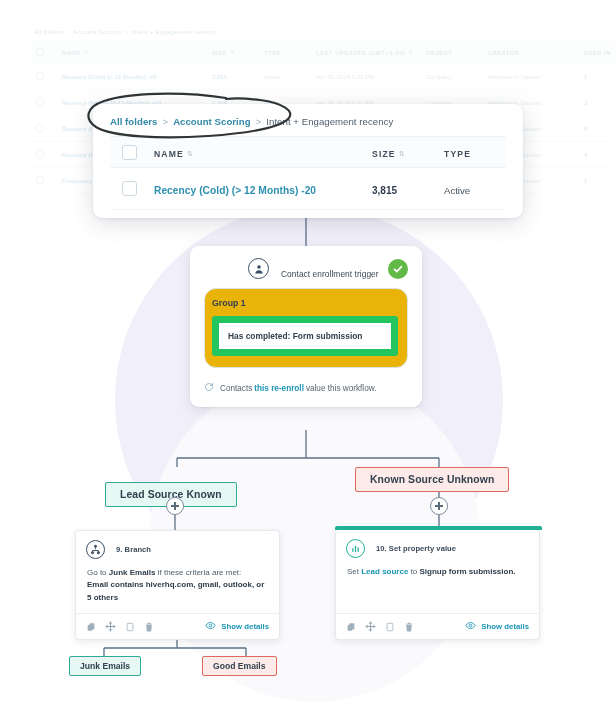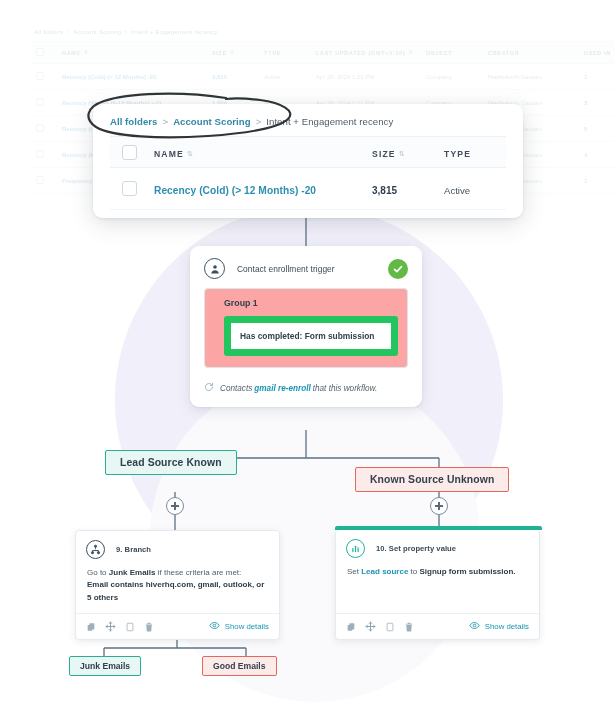--- a/index.html
+++ b/index.html
@@ -126,62 +126,62 @@
   
   #flow { position:absolute; left:0; top:0; width:615px; height:715px; pointer-events:none; }
 
   
   #trigger-card {
     position:absolute; left:190px; top:246px; width:232px;
     background:#fff; border-radius:9px;
     box-shadow:0 3px 14px rgba(45,62,80,.13), 0 1px 2px rgba(45,62,80,.08);
     padding:12px 14px 13px 14px;
   }
-  .trig-top { display:flex; align-items:center; }
+  .trig-top { display:flex; align-items:flex-end;margin-left:44px; }
   .contact-ic {
     width:21px; height:21px; border-radius:50%;
     border:1.6px solid #3b4f63; display:flex; align-items:center;
     justify-content:center; flex:0 0 auto;
   }
   .trig-title {
     font-size:8.4px; color:#3b4a58; margin-left:12px; letter-spacing:.05px;
   }
   .check-badge {
     margin-left:auto; width:20px; height:20px; border-radius:50%;
     background:#62b945; display:flex; align-items:center; justify-content:center;
   }
   .trig-sub {
     margin-top:11px; font-size:8.6px; font-weight:700; color:#32414f;
     letter-spacing:.05px;
   }
   .group-box {
-    margin-top:9px; background:#fca5a5; border:1px solid #dde5ea;
-    border-radius:4px; padding:9px 9px 11px 19px;
+    margin-top:9px; background:#eab308; border:1px solid #dde5ea;
+    border-radius:12px; padding:9px 9px 11px 7px;
   }
   .group-title { font-size:8.8px; font-weight:700; color:#32414f; }
   .event-box {
     margin-top:8px; background:#fff; border:7px solid #22c55e;
     border-radius:3px; padding:8px 9px;
     font-size:8.4px; font-weight:700; color:#32414f;
   }
   .reenroll {
     margin-top:14px; display:flex; align-items:center;
-    font-size:8.2px; color:#56646f;font-style:italic;
+    font-size:8.2px; color:#56646f;
   }
   .reenroll .rlink { color:#1b95b4; font-weight:700; margin:0 2px; }
   .refresh-ic { margin-right:6px; flex:0 0 auto; }
 
   
   .blabel {
     position:absolute; height:25px; display:flex; align-items:center;
     justify-content:center; font-size:10.4px; font-weight:700;
     color:#33414f; border-radius:2px; letter-spacing:.1px;
     white-space:nowrap; padding:0 14px; cursor:pointer;
   }
-  #label-known   { left:105px; top:450px; background:#e6f7f4; border:1.3px solid #2eab95; }
+  #label-known   { left:105px; top:482px; background:#e6f7f4; border:1.3px solid #2eab95; }
   #label-unknown { left:355px; top:467px; background:#fdebe9; border:1.3px solid #e0695f; }
 
   
   .plus-btn {
     position:absolute; width:18px; height:18px; border-radius:50%;
     background:#fff; border:1.4px solid #7b8a99;
     display:flex; align-items:center; justify-content:center;
     cursor:pointer; z-index:5;
   }
   .plus-btn:before {
@@ -220,21 +220,21 @@
   .act-body .tlink { color:#1b95b4; font-weight:700; }
   .act-foot {
     position:absolute; left:0; bottom:0; width:100%; height:26px;
     border-top:1px solid #edf0f2; display:flex; align-items:center;
     padding:0 10px;
   }
   .foot-icons { display:flex; align-items:center; gap:9px; }
   .foot-icons span { cursor:pointer; display:block; line-height:0; }
   .show-details {
     margin-left:auto; display:flex; align-items:center;
-    font-size:7.8px; font-weight:400; color:#1b95b4; cursor:pointer;text-align:right;
+    font-size:7.8px; font-weight:700; color:#1b95b4; cursor:pointer;text-align:right;
   }
   .eye-ic { margin-right:5px; flex:0 0 auto; }
 
   
   .olabel {
     position:absolute; height:20px; display:flex; align-items:center;
     justify-content:center; font-size:8.6px; font-weight:700;
     color:#33414f; border-radius:2px; white-space:nowrap; padding:0 10px;
     cursor:pointer;
   }
@@ -373,22 +373,22 @@
     <div class="event-box">Has completed: Form submission</div>
   </div>
   <div class="reenroll">
     <span class="refresh-ic">
       <svg width="10" height="10" viewBox="0 0 24 24" fill="none" stroke="#8fb0c4" stroke-width="2.2" stroke-linecap="round">
         <path d="M20.5 12a8.5 8.5 0 1 1-2.6-6.1"></path>
         <path d="M20.5 3.4v5h-5"></path>
       </svg>
     </span>
     <span>Contacts</span>
-    <span class="rlink">gmail re-enroll</span>
-    <span>that this workflow.</span>
+    <span class="rlink">this re-enroll</span>
+    <span>value this workflow.</span>
   </div>
 </div>
 
 <div class="blabel" id="label-known" style="border-color: rgb(46, 171, 149);">Lead Source Known</div>
 <div class="blabel" id="label-unknown" style="border-color: rgb(224, 105, 95);">Known Source Unknown</div>
 
 <div class="plus-btn" id="plus-left"></div>
 <div class="plus-btn" id="plus-right"></div>
 
 <div class="act-card" id="card-branch">

